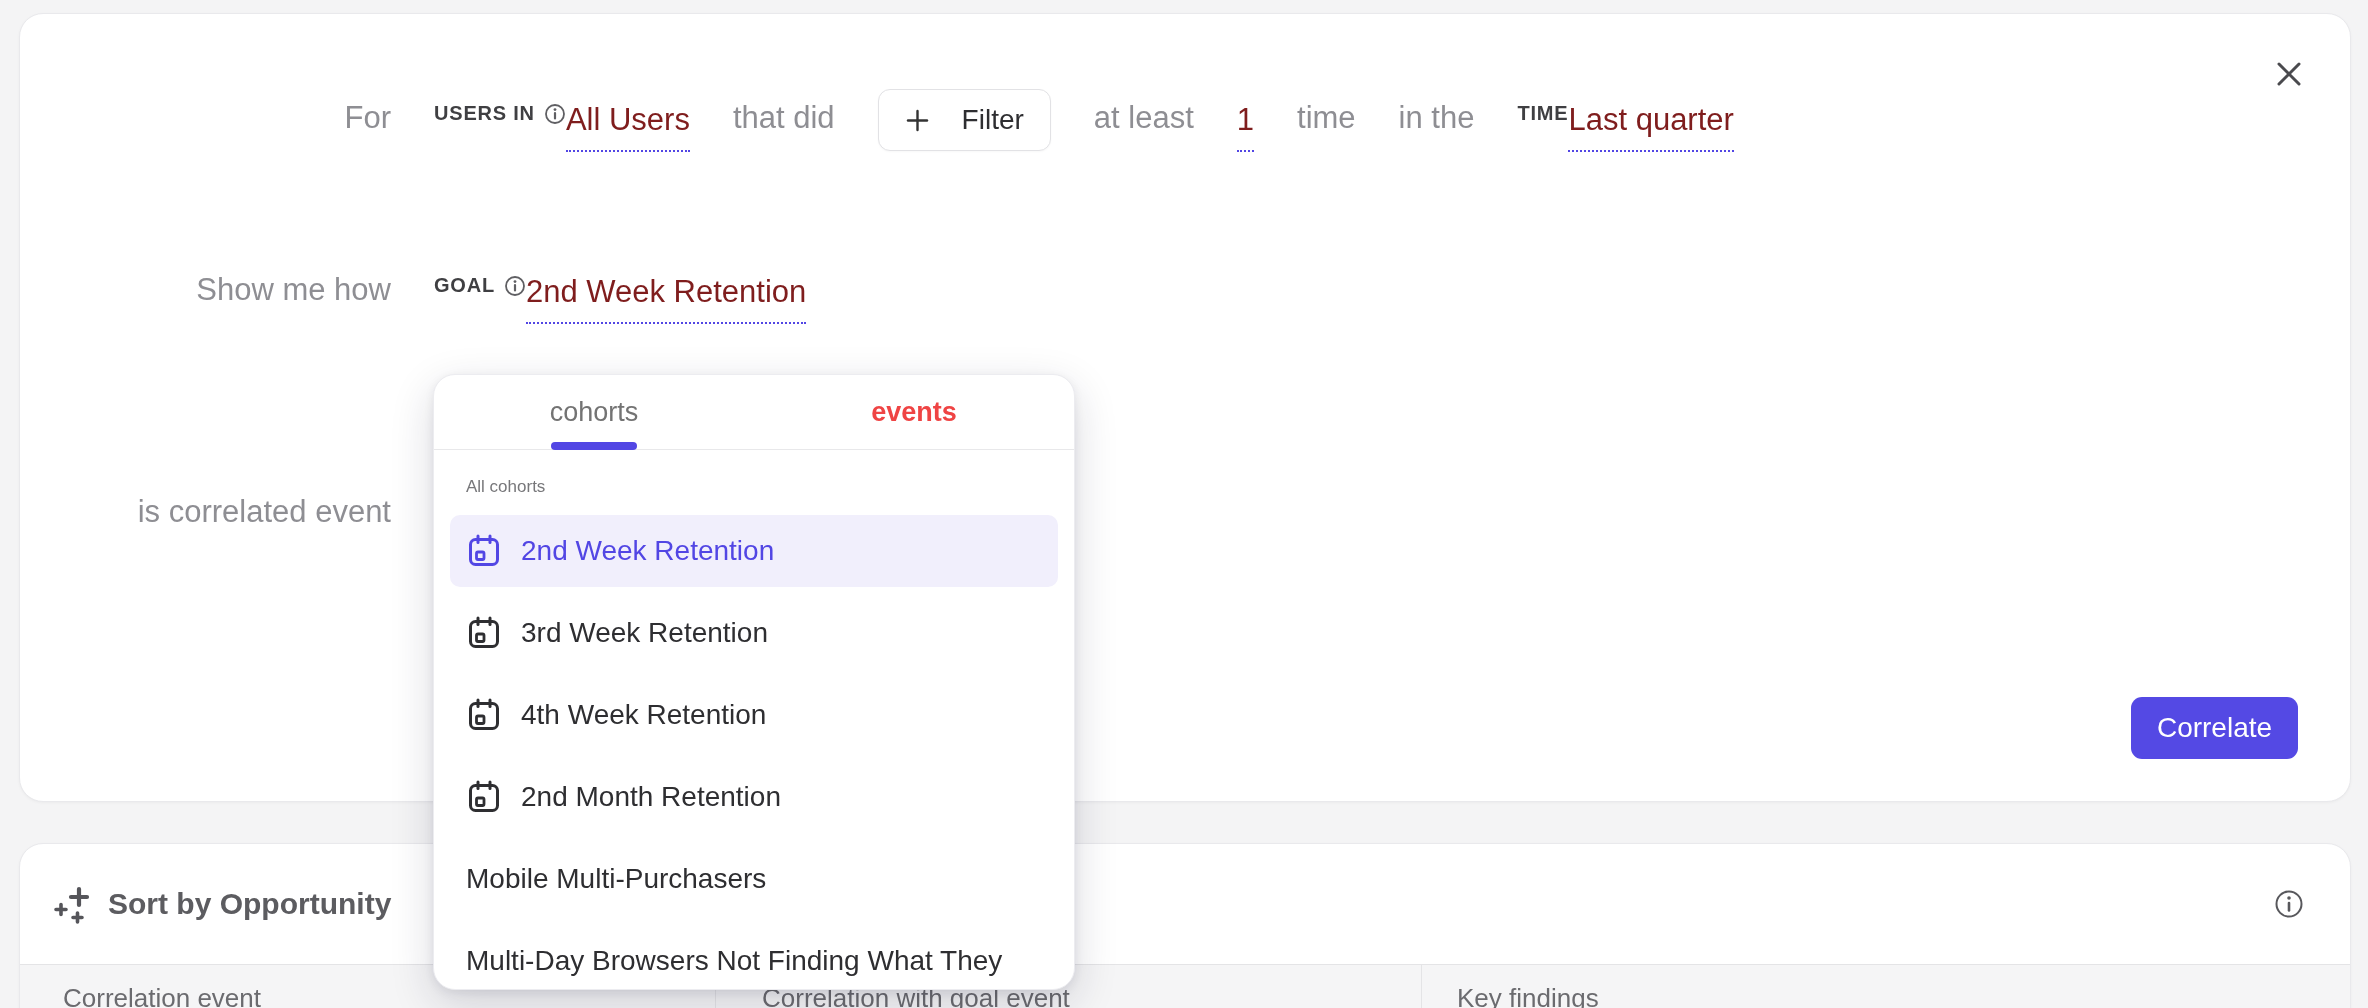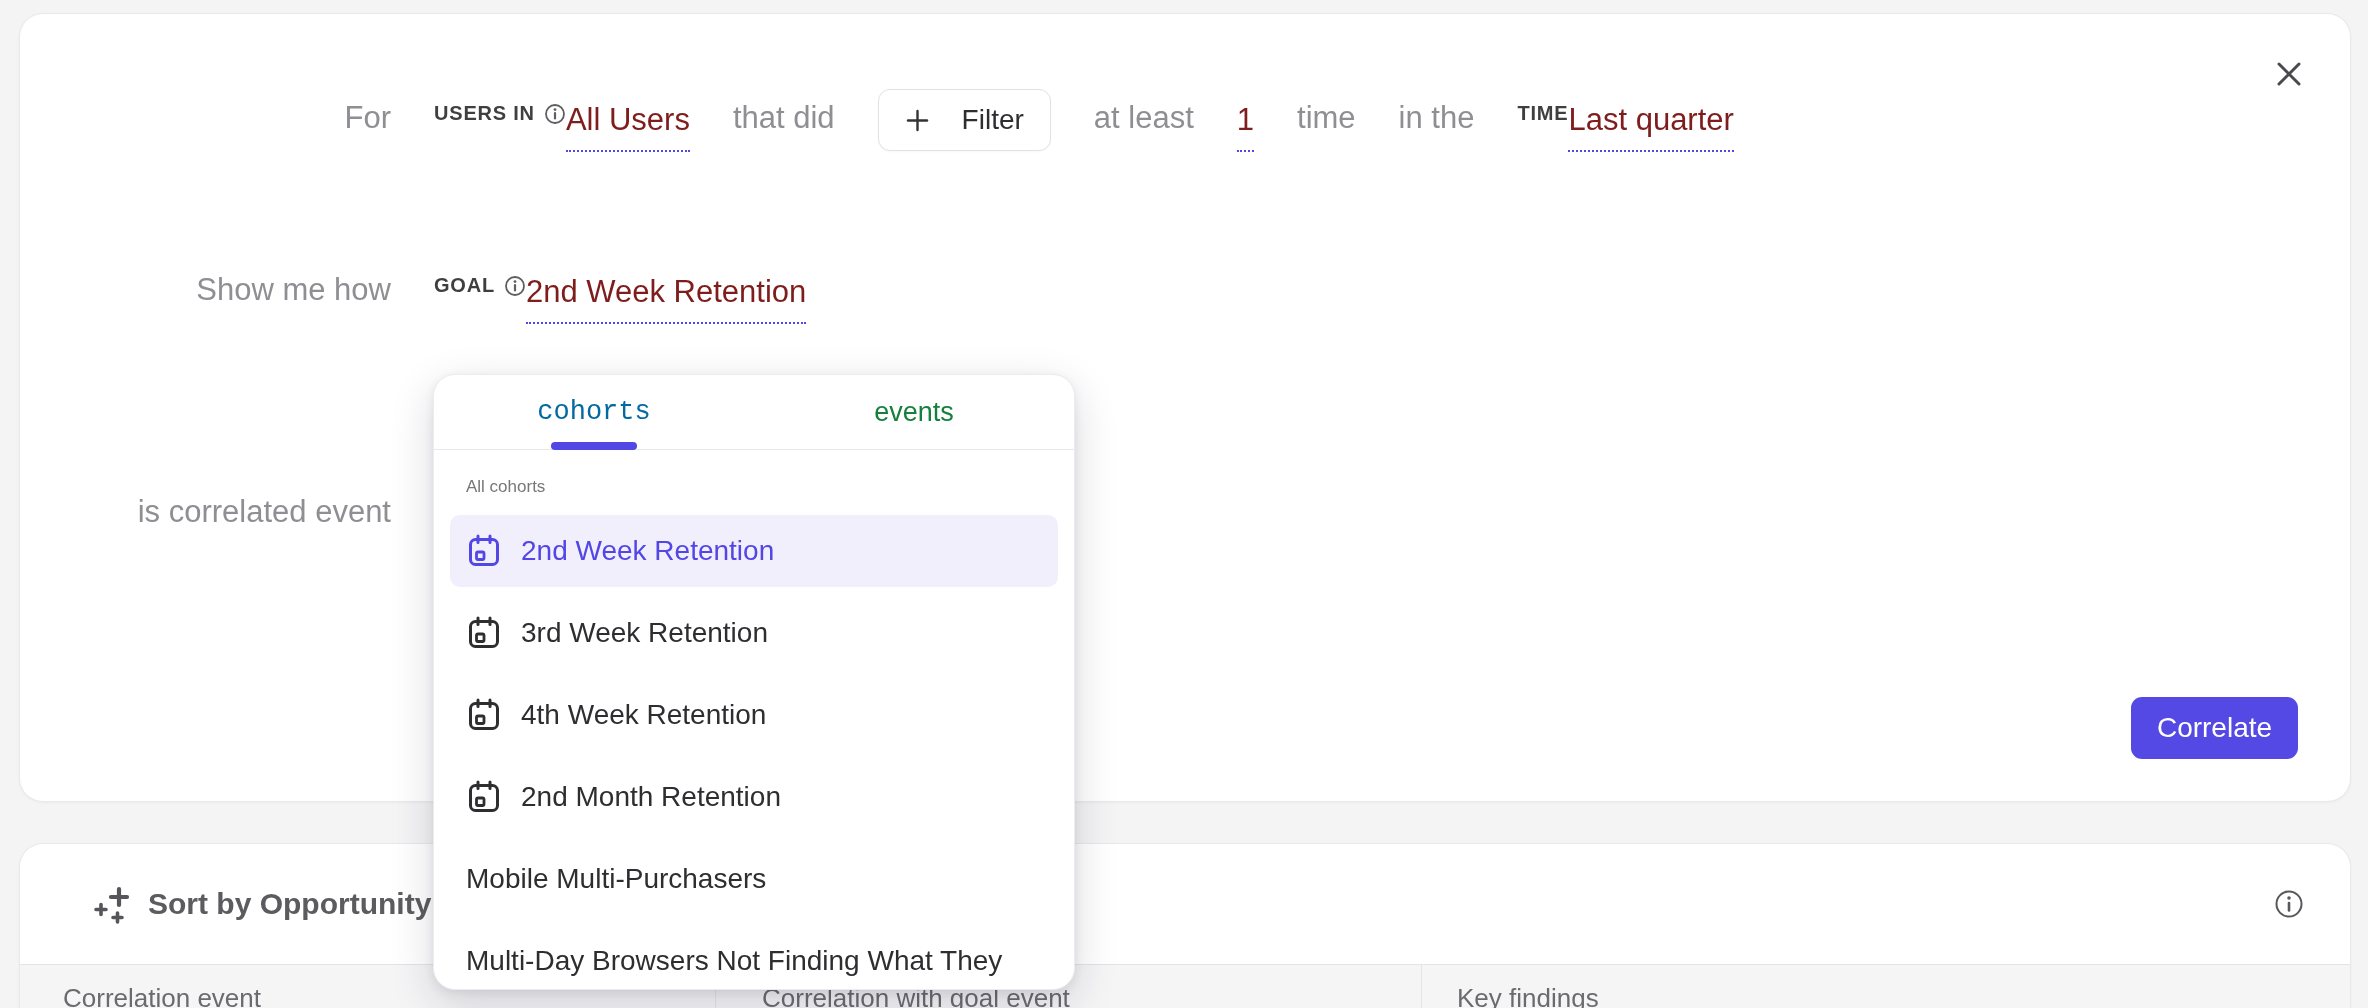--- a/index.html
+++ b/index.html
@@ -57,41 +57,41 @@
   
   #dropdown{
     position:absolute;left:433px;top:374px;width:640px;height:614px;
     background:#fff;border:1px solid #ececf0;border-radius:22px;
     box-shadow:0 14px 44px rgba(25,25,55,.16),0 3px 10px rgba(25,25,55,.08);
     overflow:hidden;z-index:30;
   }
   .tabs{display:flex;height:74px;border-bottom:1px solid #e8e8ea;}
   .tab{
     flex:1;display:flex;align-items:center;justify-content:center;
-    position:relative;font-size:27px;color:#15803d;cursor:pointer;
-  }
-  .tab.active{color:#0369a1;font-weight:500;font-family:Liberation Mono, monospace;}
+    position:relative;font-size:27px;color:#ef4444;cursor:pointer;font-weight:bold;
+  }
+  .tab.active{color:#737373;font-weight:500;}
   .tab-bar{
     position:absolute;bottom:-1px;left:50%;transform:translateX(-50%);
     width:86px;height:8px;border-radius:5px;background:#5246e4;
   }
   .dd-body{padding:0 16px;}
   .dd-section-label{font-size:17px;color:#77777a;margin:27px 0 18px 16px;}
   .dd-item{
     height:72px;margin-bottom:10px;border-radius:10px;
     display:flex;align-items:center;gap:19px;padding:0 16px;
     font-size:28px;font-weight:500;color:#2e2e31;cursor:pointer;white-space:nowrap;
   }
   .dd-item svg{flex:0 0 auto;color:#2e2e31;}
   .dd-item.selected{background:#f1effc;color:#5246e4;}
   .dd-item.selected svg{color:#5246e4;}
 
   
   #sort-row{
-    height:120px;display:flex;align-items:center;gap:11px;padding-left:31px;position:relative;margin-left:40px;
+    height:120px;display:flex;align-items:center;gap:11px;padding-left:31px;position:relative;
   }
   #sort-label{font-size:30px;font-weight:700;color:#5c5c60;cursor:pointer;}
   #sparkle{color:#55555a;cursor:pointer;}
   #results-info{position:absolute;right:46px;top:45px;width:30px;height:30px;color:#58585c;cursor:pointer;}
   #table-head{
     position:absolute;left:0;top:120px;width:2330px;height:110px;
     background:#f5f5f6;border-top:1px solid #e4e4e6;display:flex;
   }
   .th{font-size:26px;color:#6b6b6f;padding-top:18px;box-sizing:border-box;}
   .th1{width:695px;padding-left:43px;}

